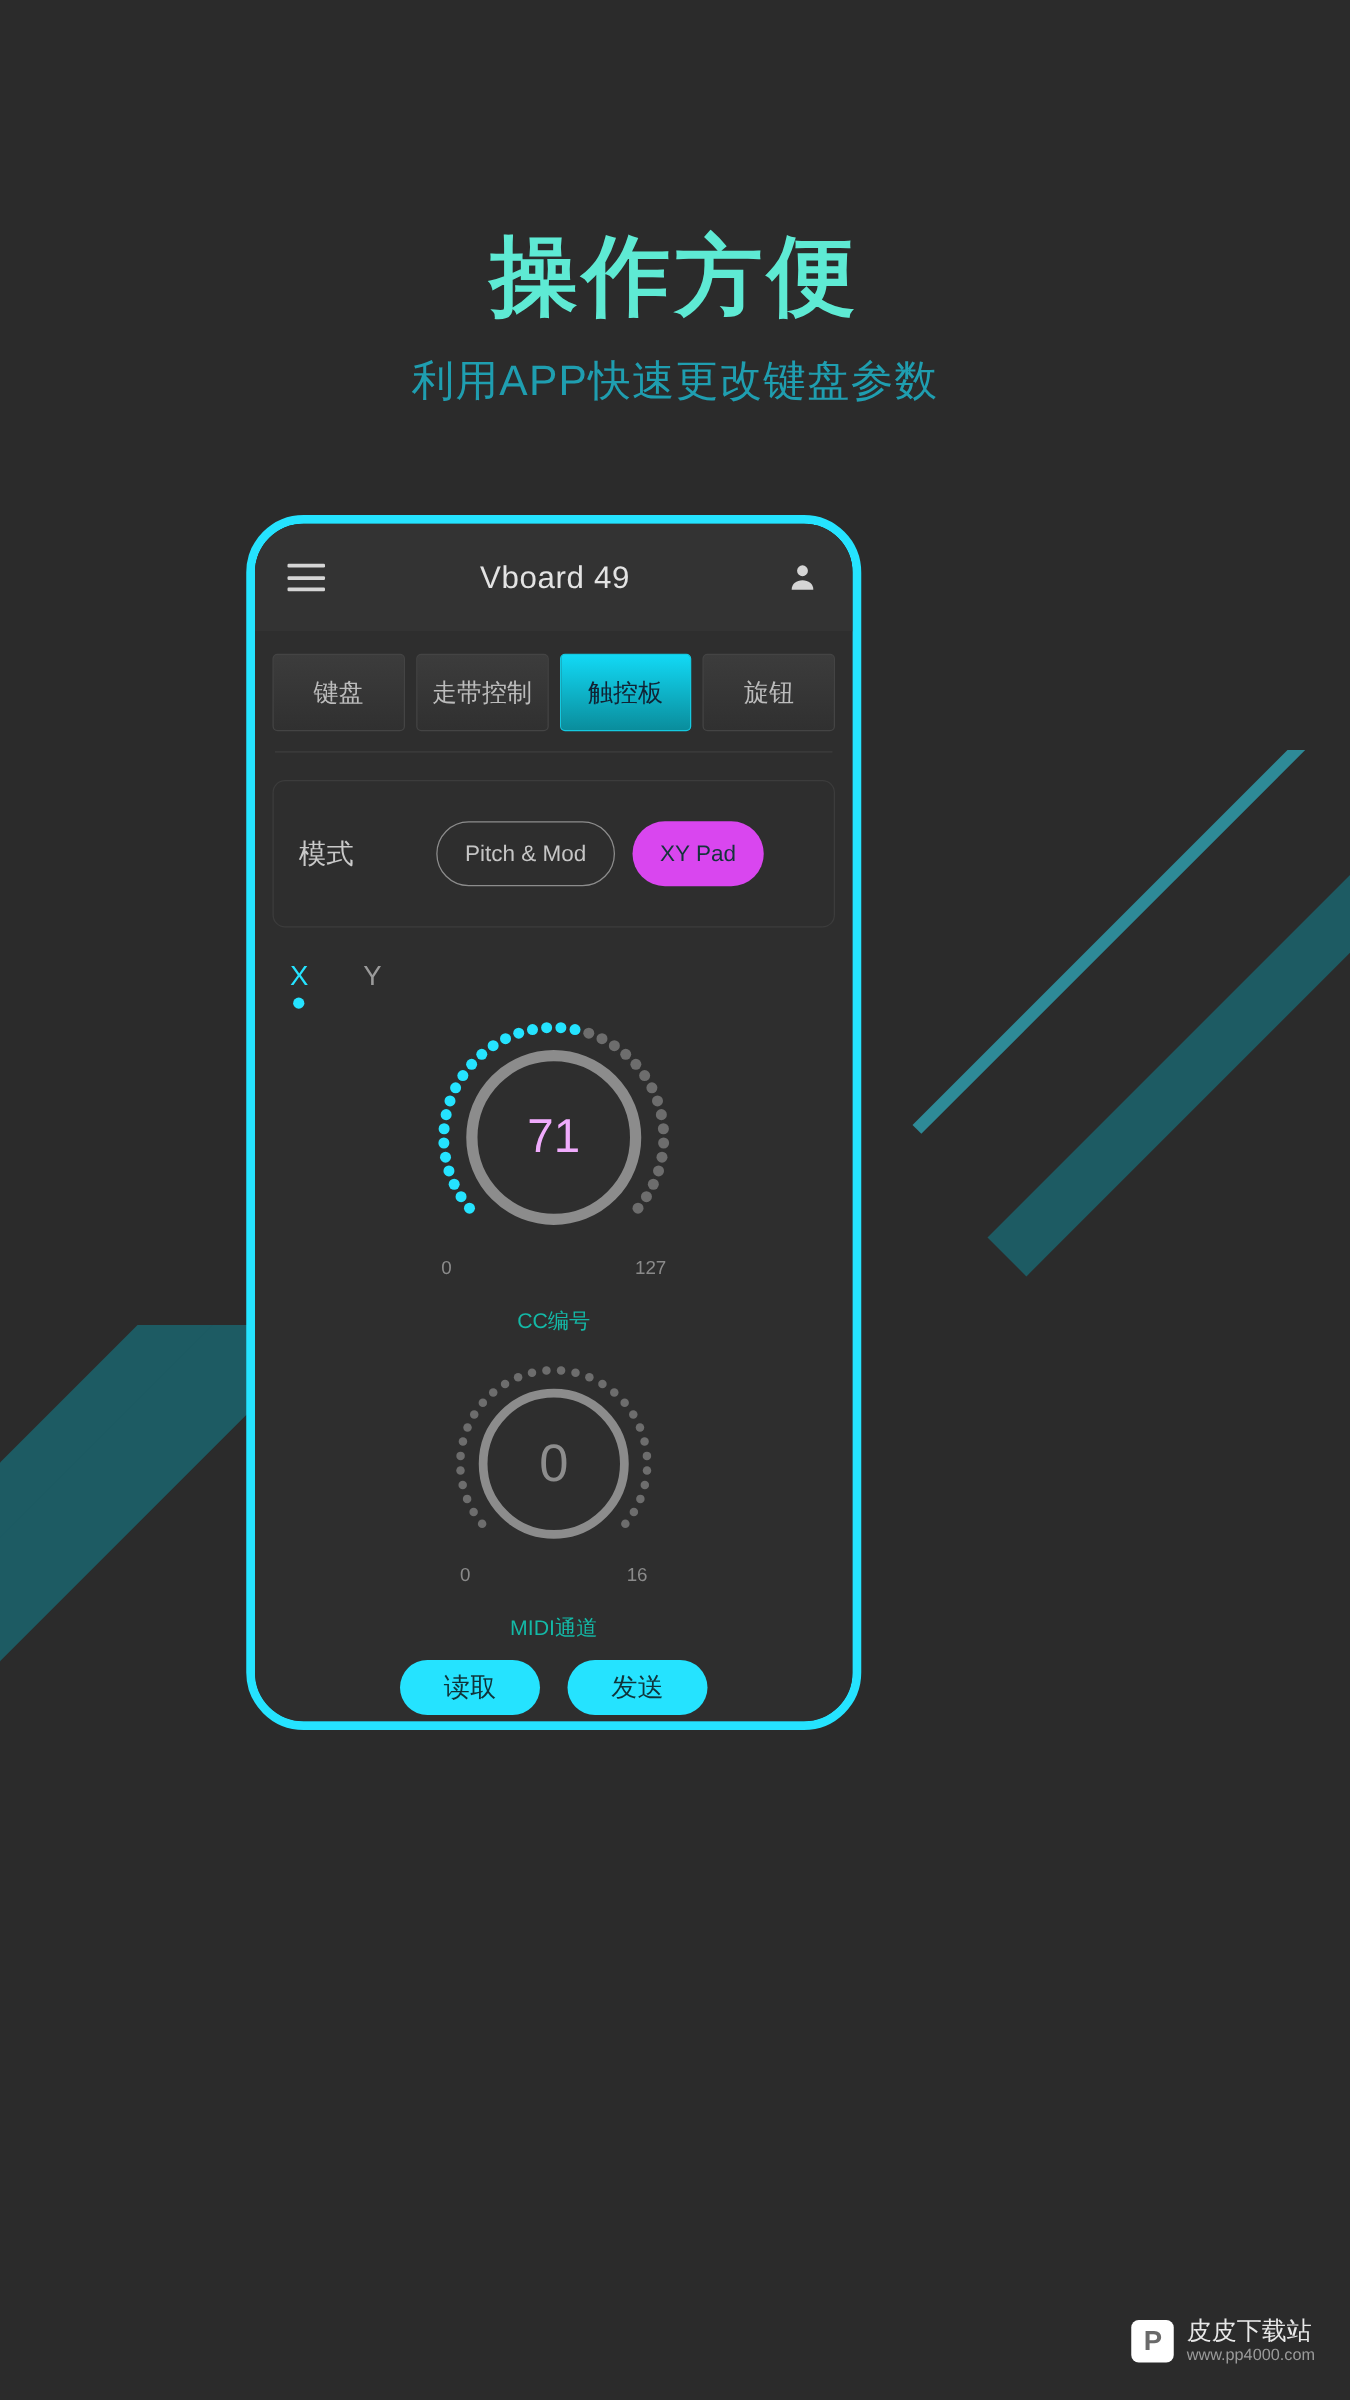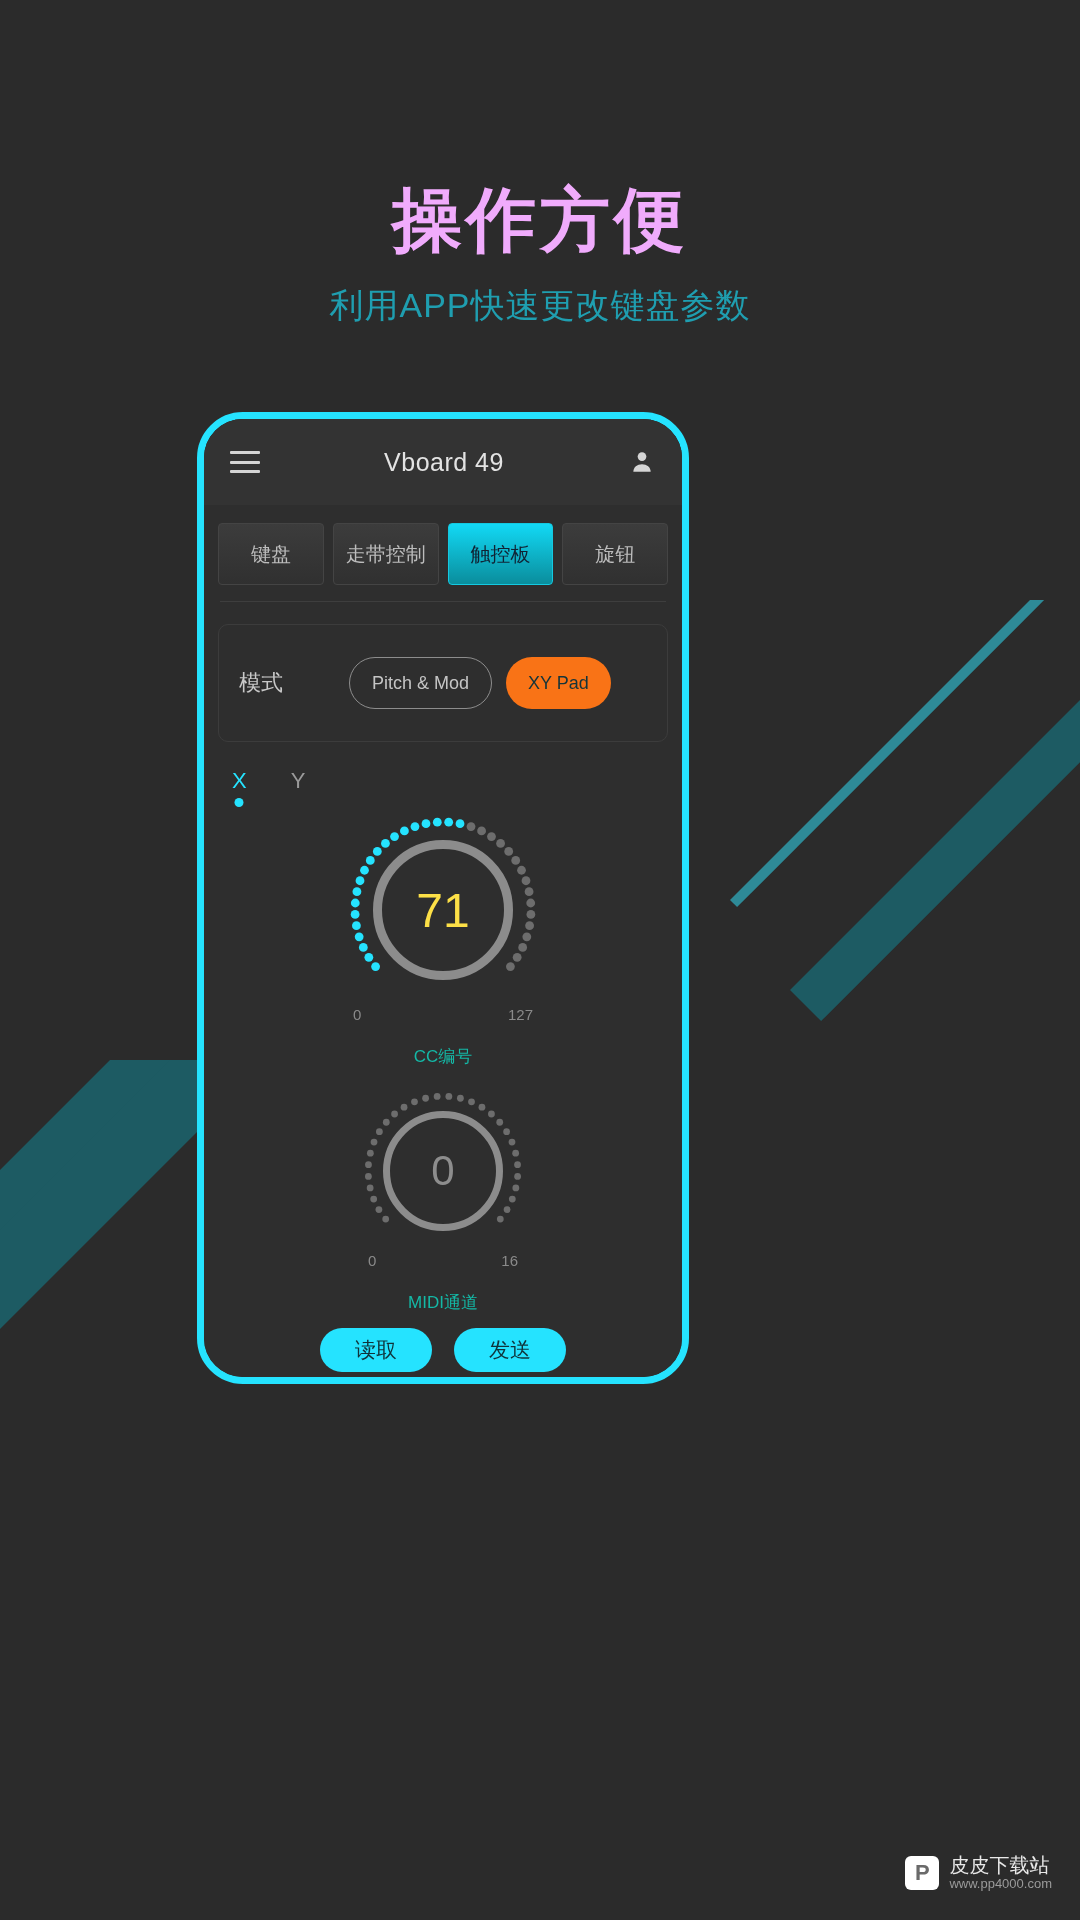--- a/index.html
+++ b/index.html
@@ -31,24 +31,23 @@
   #deco-right { right:-60px; top:600px; width:420px; height:460px; overflow:hidden; }
   #deco-right .s1 { left:10px;  top:300px; width:520px; height:10px; background:#2e8a97;}
   #deco-right .s2 { left:70px;  top:390px; width:520px; height:44px; }
 
   
   .headline {
     position:absolute; left:0; right:0; top:186px;
     text-align:center;
     font-size:70px;
     font-weight:bold;
-    color:#f0abfc;
+    color:#5eead4;
     letter-spacing:4px;
     line-height:1;
-    font-family:Liberation Serif, serif;
   }
   .subhead {
     position:absolute; left:0; right:0; top:288px;
     text-align:center;
     font-size:34px;
     color:#1f9eb0;
     letter-spacing:1px;
     line-height:1;
   }
 
@@ -121,21 +120,21 @@
     flex:none;
   }
   .mode-label { color:#c9c9c9; font-size:22px; width:110px; }
   .pill {
     height:52px; border-radius:26px;
     display:flex; align-items:center; justify-content:center;
     font-size:18px; padding:0 22px;
     cursor:pointer;
   }
   .pill.outline { border:1px solid #8d8d8d; color:#c5c5c5; }
-  .pill.filled  { background:#f97316; color:#14343a; margin-left:14px; }
+  .pill.filled  { background:#d946ef; color:#14343a; margin-left:14px; }
 
   
   .xy-row {
     display:flex; gap:44px;
     padding:26px 0 0 28px;
     flex:none;
   }
   .xy-item { position:relative; font-size:22px; color:#9a9a9a; cursor:pointer;}
   .xy-item.active { color:#25e3ff; }
   .xy-dot {
@@ -156,21 +155,21 @@
     transform:translate(-50%,-50%);
     width:140px; height:140px;
     border:9px solid #8c8c8c;
     border-radius:50%;
   }
   .dial.small .dial-ring { width:120px; height:120px; border-width:7px;}
   .dial-value {
     position:absolute; left:0; right:0; top:50%;
     transform:translateY(-50%);
     text-align:center;
-    font-size:48px; color:#fde047;
+    font-size:38px; color:#f0abfc;
     font-weight:normal;
   }
   .dial.small .dial-value { font-size:42px; color:#8d8d8d; }
 
   .range-row {
     position:relative;
     width:200px; margin-top:-4px;
     display:flex; justify-content:space-between;
     color:#8a8a8a; font-size:15px;
     padding:0 10px;

